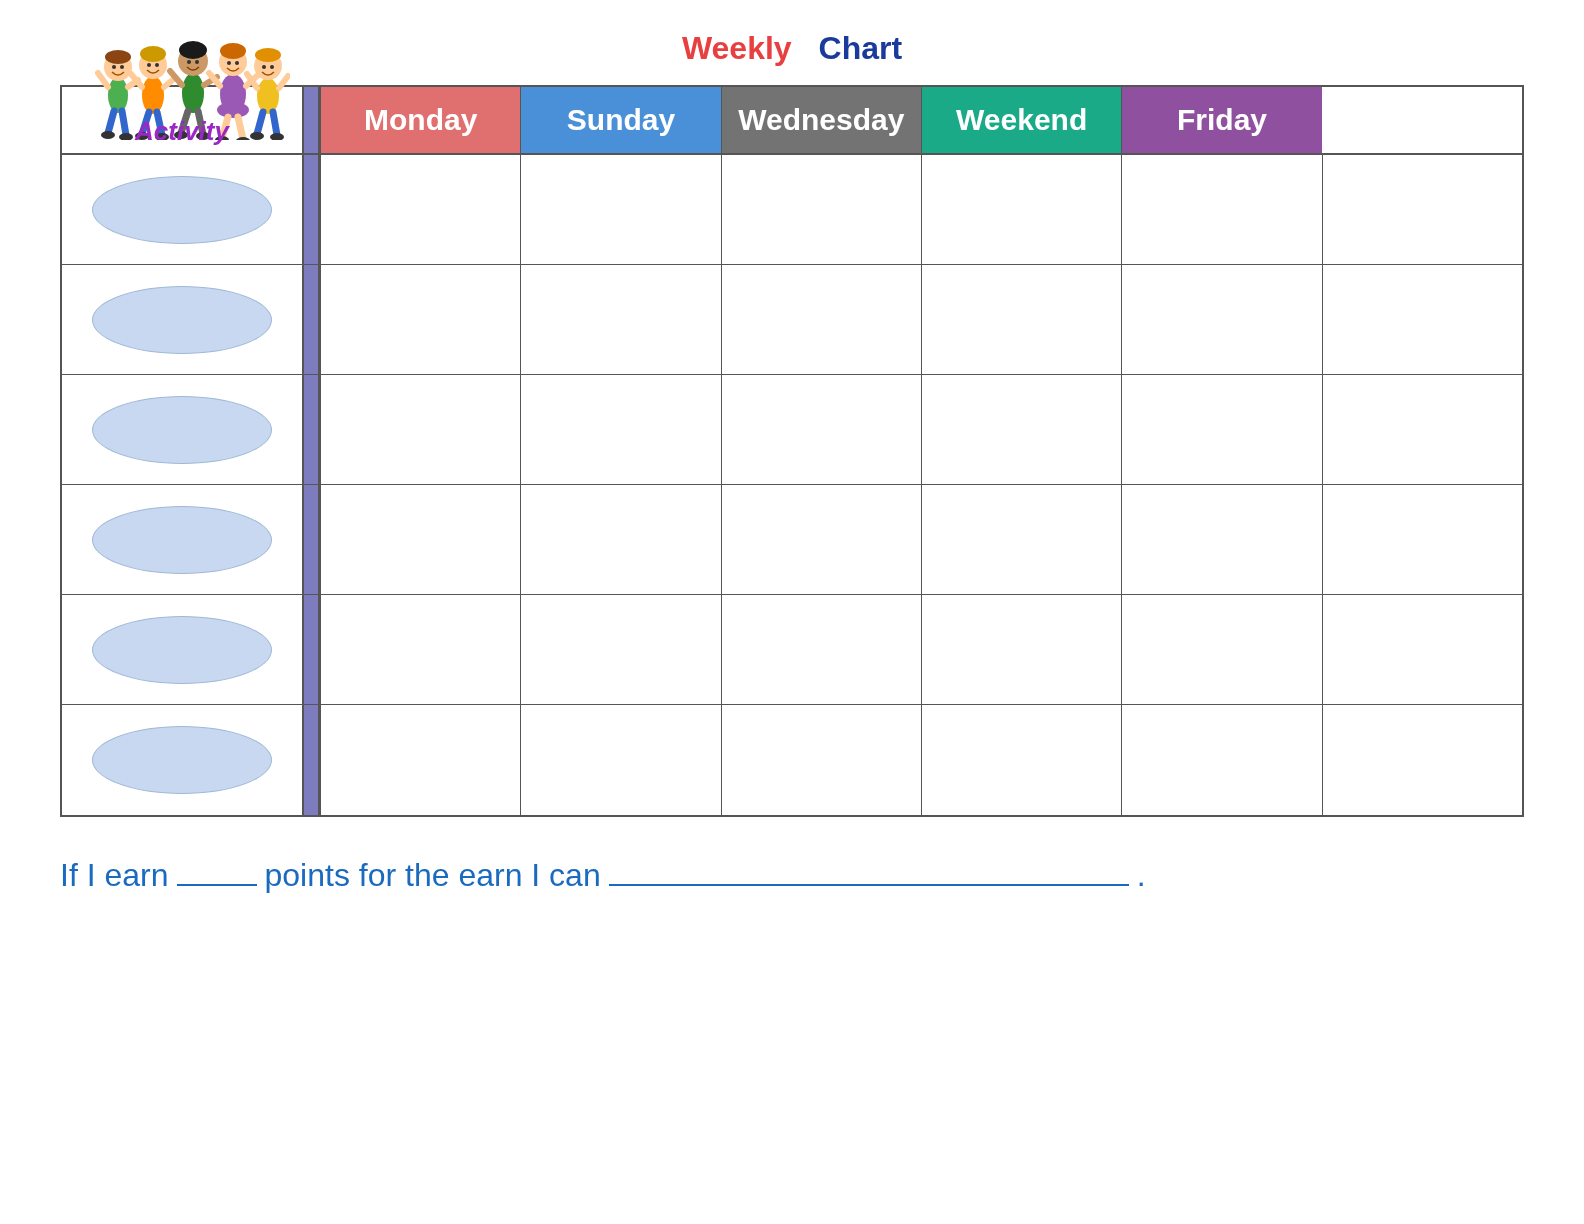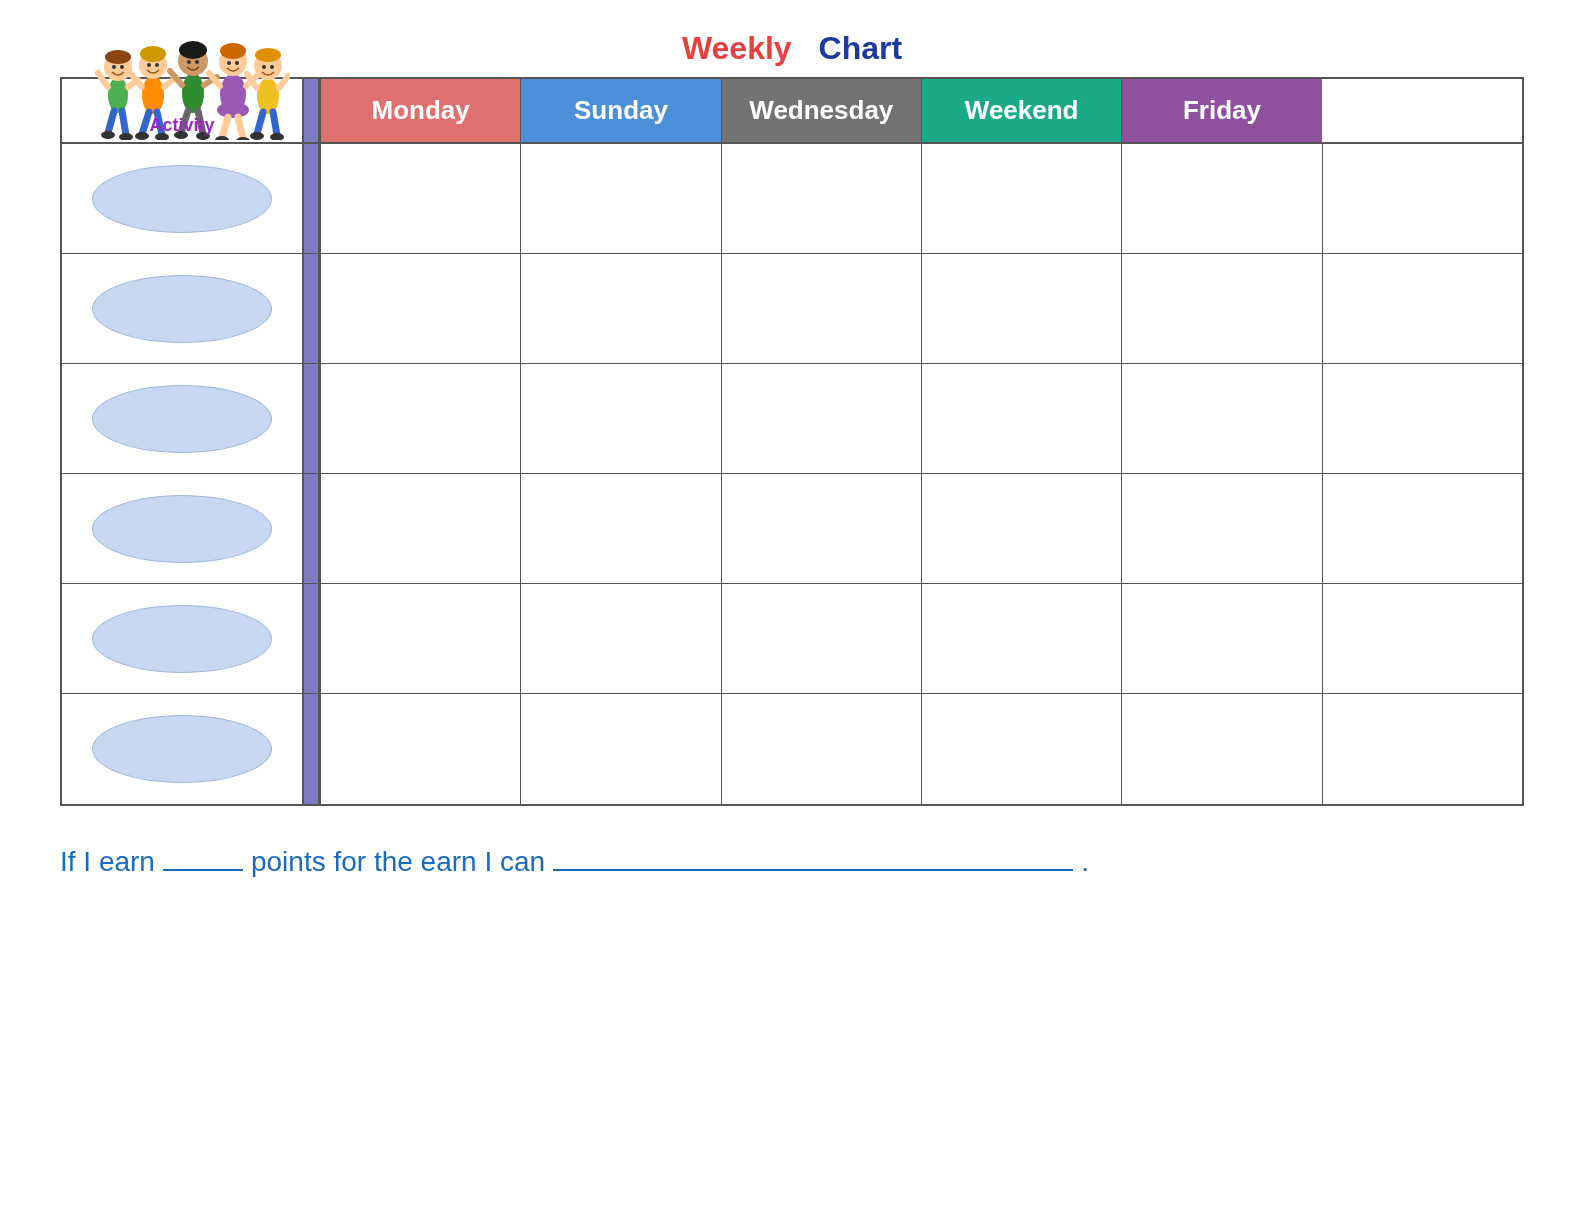--- a/index.html
+++ b/index.html
@@ -14,21 +14,21 @@
       align-items: center;
       padding: 30px 60px;
     }
 
     
     .title-area {
       width: 100%;
       display: flex;
       align-items: center;
       justify-content: center;
-      margin-bottom: 10px;
+      margin-bottom: 18px;
       position: relative;
     }
 
     .title-weekly {
       color: #e84040;
     }
 
     .title-chart {
       color: #1a3a9c;
       margin-left: 18px;
@@ -68,37 +68,38 @@
 
     .header-activity-cell {
       display: flex;
       align-items: flex-end;
       justify-content: center;
       padding-bottom: 6px;
       position: relative;
     }
 
     .activity-label {
-      font-size: 18px;
+      font-size: 26px;
       font-weight: bold;
       color: #9b27c4;
+      font-style: italic;
     }
 
     .separator-col {
       background: #7c7cbf;
       border-left: 2px solid #555;
       border-right: 2px solid #555;
     }
 
     .day-cell {
       display: flex;
       align-items: center;
       justify-content: center;
       padding: 16px 8px;
-      font-size: 26px;
+      font-size: 30px;
       font-weight: bold;
       color: #fff;
       border-left: 1px solid #555;
     }
 
     .day-monday   { background: #e07070; }
     .day-tuesday  { background: #4a90d9; }
     .day-wednesday{ background: #737373; align-items: flex-end; }
     .day-thursday { background: #6050b0; }
     .day-friday   { background: #9050a0; }
@@ -139,21 +140,21 @@
     .separator-data {
       background: #7c7cbf;
       border-left: 2px solid #555;
       border-right: 2px solid #555;
     }
 
     
     .footer-sentence {
       width: 100%;
       margin-top: 40px;
-      font-size: 28px;
+      font-size: 32px;
       color: #1a6abf;
       display: flex;
       align-items: baseline;
       gap: 0;
       flex-wrap: nowrap;
     }
 
     .footer-blank {
       border-bottom: 2px solid #1a6abf;
       display: inline-block;

